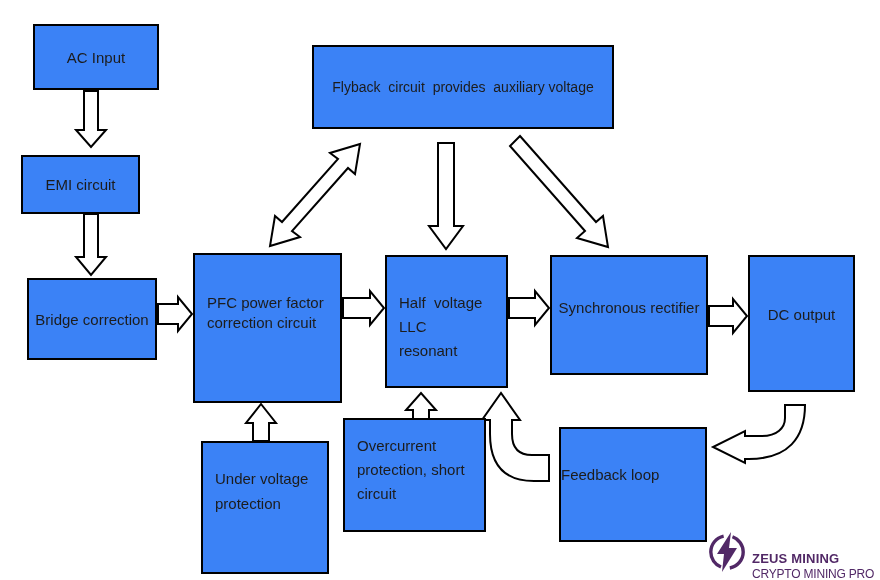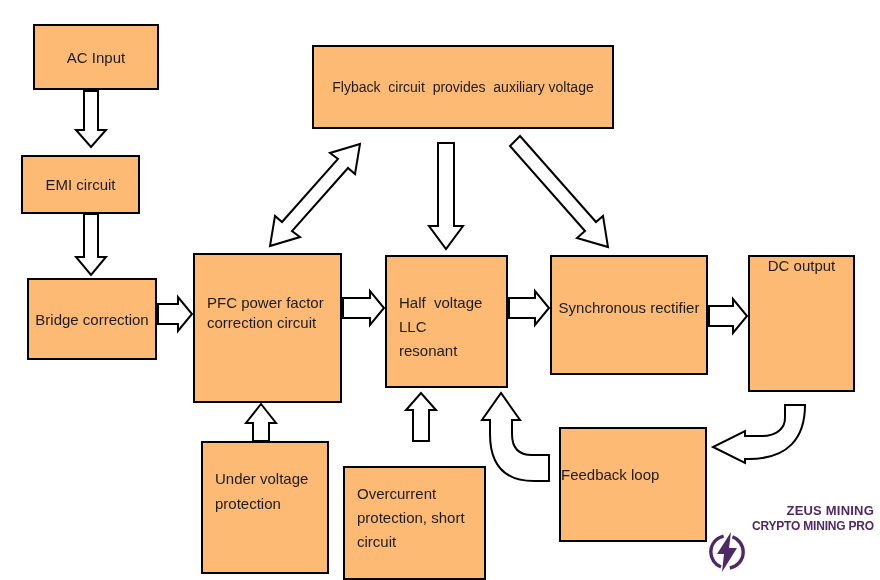--- a/index.html
+++ b/index.html
@@ -19,21 +19,21 @@
   }
   .arrows-layer .hollow {
     fill: #ffffff;
     stroke: #000000;
     stroke-width: 2;
     stroke-linejoin: miter;
   }
   .box {
     position: absolute;
     border: 2px solid #000000;
-    background: #fdba74;
+    background: #3b82f6;
     color: #1c1c1c;
     font-size: 15px;
   }
   .box .lbl {
     white-space: pre-wrap;
     display: block;
   }
   .center-both {
     display: flex;
     align-items: center;
@@ -43,34 +43,33 @@
   .logo-emblem { position: absolute; left: 705px; top: 530px; }
   .logo-emblem .ring {
     fill: none;
     stroke: var(--logo-color, #512866);
     stroke-width: 3.4;
   }
   .logo-emblem .bolt { fill: var(--logo-color, #512866); }
   .logo-text {
     position: absolute;
     left: 752px;
-    top: 504px;
+    top: 552px;
     color: var(--logo-color, #512866);
     line-height: 1;
-    text-align: right;
   }
   .logo-line1 {
     font-size: 13px;
     font-weight: bold;
     letter-spacing: 0.2px;
     white-space: nowrap;
   }
   .logo-line2 {
     font-size: 12px;
-    font-weight: bold;
+    font-weight: normal;
     letter-spacing: -0.2px;
     margin-top: 3px;
     white-space: nowrap;
   }
 </style>
 </head>
 <body>
 
 <div class="canvas">
 
@@ -114,29 +113,29 @@
   <div class="box" style="left:385px;top:255px;width:123px;height:133px">
     <span class="lbl" style="padding:34px 4px 0 12px;line-height:24px">Half  voltage LLC
 resonant</span>
   </div>
 
   <div class="box" style="left:550px;top:255px;width:158px;height:120px;text-align:center">
     <span class="lbl" style="padding-top:42px">Synchronous rectifier</span>
   </div>
 
   <div class="box" style="left:748px;top:255px;width:107px;height:137px;text-align:center">
-    <span class="lbl" style="">DC output</span>
+    <span class="lbl" style="padding-top:49px">DC output</span>
   </div>
 
   <div class="box" style="left:201px;top:441px;width:128px;height:133px">
     <span class="lbl" style="padding:23px 4px 0 12px;line-height:25px">Under voltage
 protection</span>
   </div>
 
-  <div class="box" style="left:343px;top:466px;width:143px;height:114px">
+  <div class="box" style="left:343px;top:418px;width:143px;height:114px">
     <span class="lbl" style="padding:14px 4px 0 12px;line-height:24px">Overcurrent
 protection, short
 circuit</span>
   </div>
 
   <div class="box" style="left:559px;top:427px;width:148px;height:115px;">
     <span class="lbl" style="padding-top:37px">Feedback loop</span>
   </div>
 
   <svg class="logo-emblem" width="46" height="46" viewBox="0 0 46 46">

